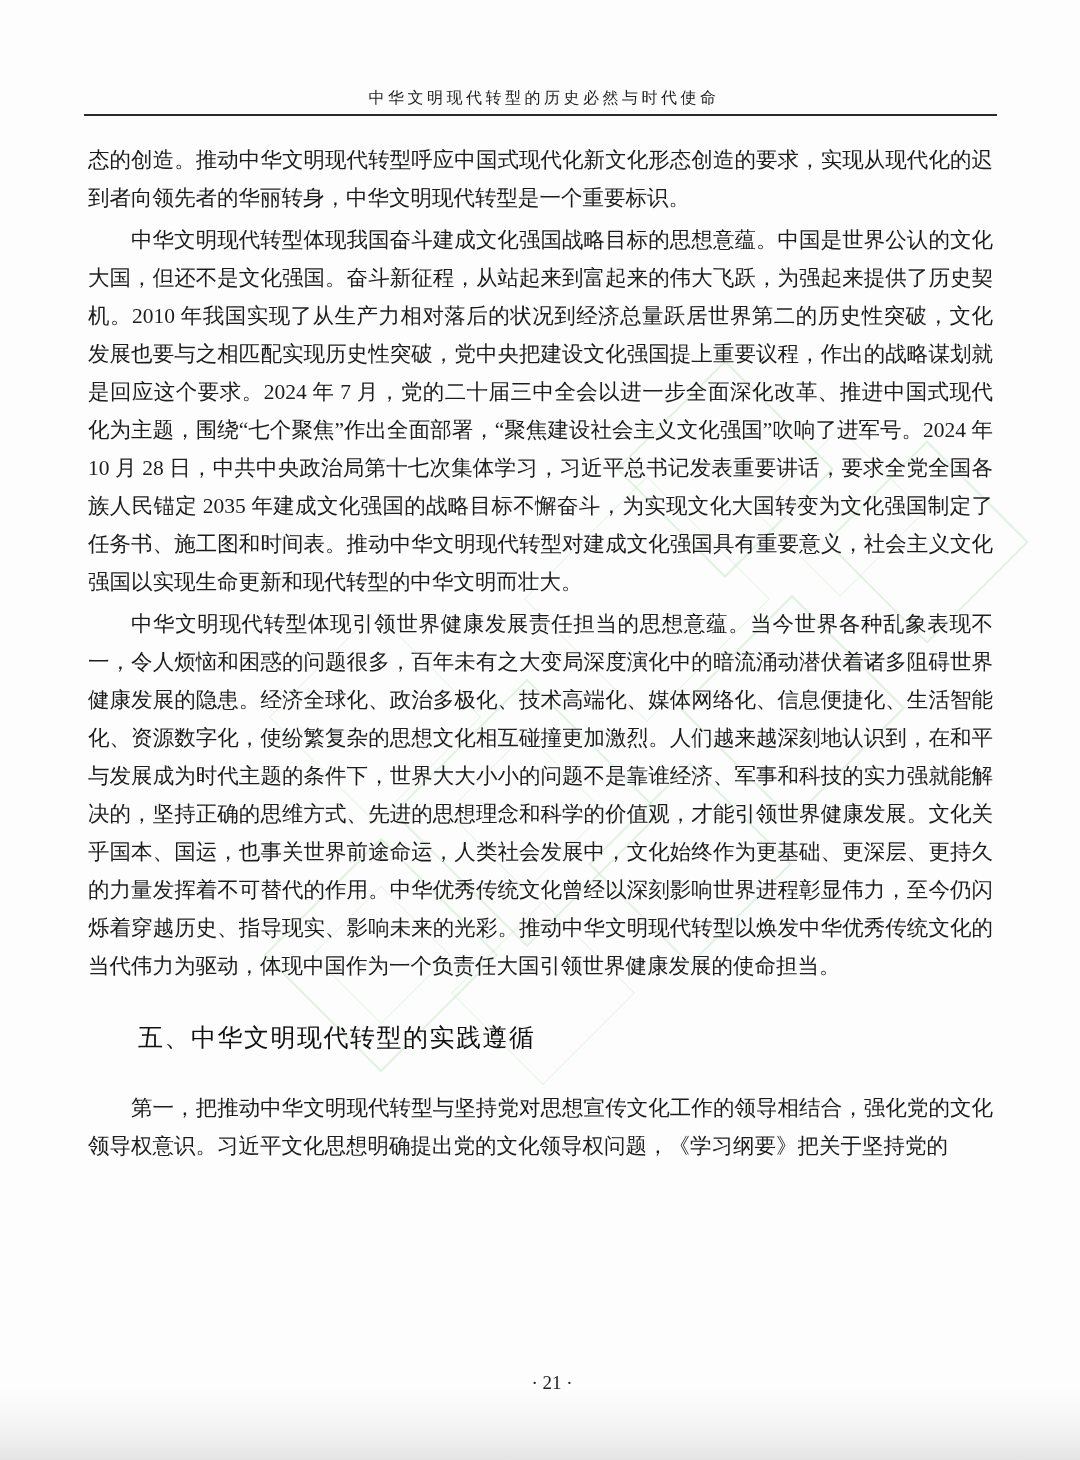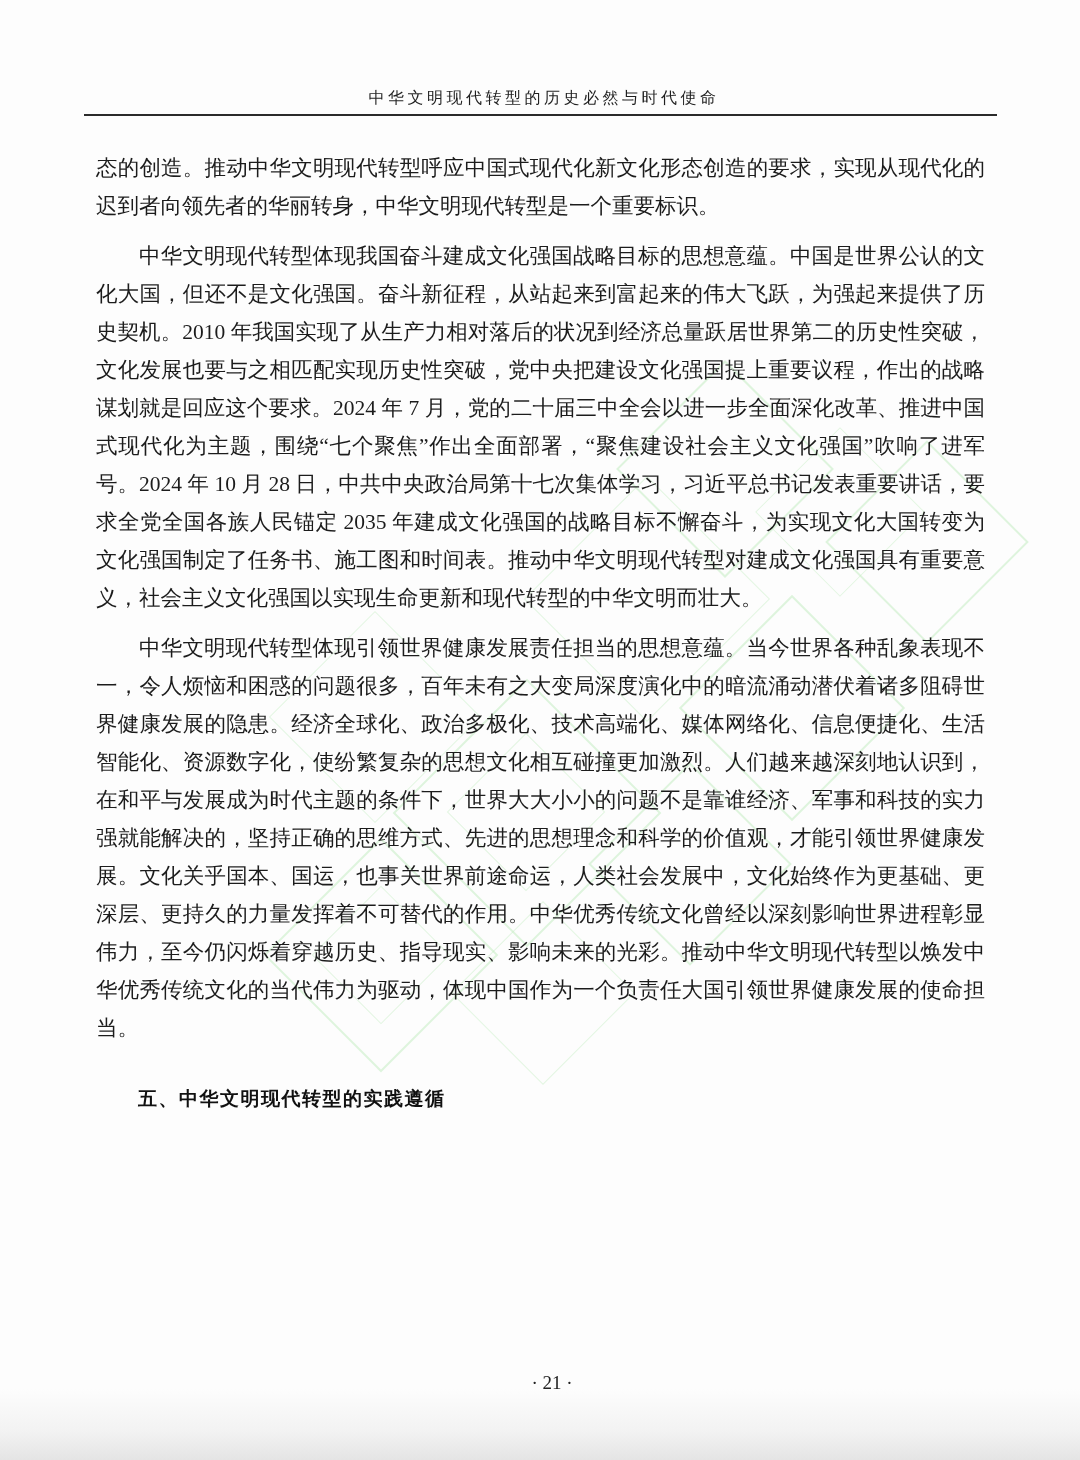--- a/index.html
+++ b/index.html
@@ -55,32 +55,32 @@
     position: absolute;
     top: 137px;
     left: 84px;
     width: 913px;
     font-size: 21.5px;
     line-height: 38px;
     text-align: justify;
     z-index: 2;
   }
   .para {
-    margin: 12px;
+    margin: 4px;
     text-indent: 2em;
   }
   .para.no-indent {
     text-indent: 0;
   }
   .section-heading {
     margin: 36px 0 36px 0;
     padding-left: 54px;
     font-family: "Liberation Sans", "DejaVu Sans", sans-serif;
-    font-weight: bold;
-    font-size: 19px;
+    font-weight: normal;
+    font-size: 25px;
     letter-spacing: 1.5px;
     color: #111111;
     line-height: 32px;
     text-indent: 0;
   }
   
   .page-number {
     position: absolute;
     top: 1372px;
     left: 12px;
@@ -128,20 +128,21 @@
   <header>
     <div class="running-title">中华文明现代转型的历史必然与时代使命</div>
     <div class="header-rule"></div>
   </header>
 
   <main class="article-body">
     <p class="para no-indent">态的创造。推动中华文明现代转型呼应中国式现代化新文化形态创造的要求，实现从现代化的迟到者向领先者的华丽转身，中华文明现代转型是一个重要标识。</p>
     <p class="para">中华文明现代转型体现我国奋斗建成文化强国战略目标的思想意蕴。中国是世界公认的文化大国，但还不是文化强国。奋斗新征程，从站起来到富起来的伟大飞跃，为强起来提供了历史契机。2010 年我国实现了从生产力相对落后的状况到经济总量跃居世界第二的历史性突破，文化发展也要与之相匹配实现历史性突破，党中央把建设文化强国提上重要议程，作出的战略谋划就是回应这个要求。2024 年 7 月，党的二十届三中全会以进一步全面深化改革、推进中国式现代化为主题，围绕“七个聚焦”作出全面部署，“聚焦建设社会主义文化强国”吹响了进军号。2024 年 10 月 28 日，中共中央政治局第十七次集体学习，习近平总书记发表重要讲话，要求全党全国各族人民锚定 2035 年建成文化强国的战略目标不懈奋斗，为实现文化大国转变为文化强国制定了任务书、施工图和时间表。推动中华文明现代转型对建成文化强国具有重要意义，社会主义文化强国以实现生命更新和现代转型的中华文明而壮大。</p>
     <p class="para">中华文明现代转型体现引领世界健康发展责任担当的思想意蕴。当今世界各种乱象表现不一，令人烦恼和困惑的问题很多，百年未有之大变局深度演化中的暗流涌动潜伏着诸多阻碍世界健康发展的隐患。经济全球化、政治多极化、技术高端化、媒体网络化、信息便捷化、生活智能化、资源数字化，使纷繁复杂的思想文化相互碰撞更加激烈。人们越来越深刻地认识到，在和平与发展成为时代主题的条件下，世界大大小小的问题不是靠谁经济、军事和科技的实力强就能解决的，坚持正确的思维方式、先进的思想理念和科学的价值观，才能引领世界健康发展。文化关乎国本、国运，也事关世界前途命运，人类社会发展中，文化始终作为更基础、更深层、更持久的力量发挥着不可替代的作用。中华优秀传统文化曾经以深刻影响世界进程彰显伟力，至今仍闪烁着穿越历史、指导现实、影响未来的光彩。推动中华文明现代转型以焕发中华优秀传统文化的当代伟力为驱动，体现中国作为一个负责任大国引领世界健康发展的使命担当。</p>
     <h2 class="section-heading">五、中华文明现代转型的实践遵循</h2>
+    <p class="para">第一，把推动中华文明现代转型与坚持党对思想宣传文化工作的领导相结合，强化党的文化领导权意识。习近平文化思想明确提出党的文化领导权问题，《学习纲要》把关于坚持党的</p>
   </main>
 
   <footer>
     <div class="page-number">· 21 ·</div>
   </footer>
 
   <div class="page-shadow"></div>
 </div>
 
 </body></html>

